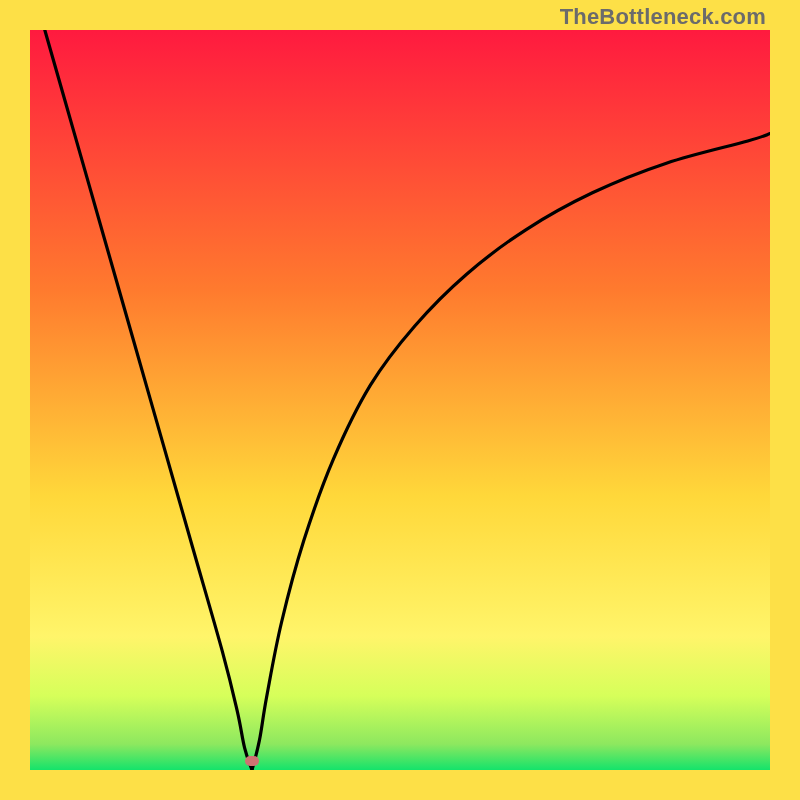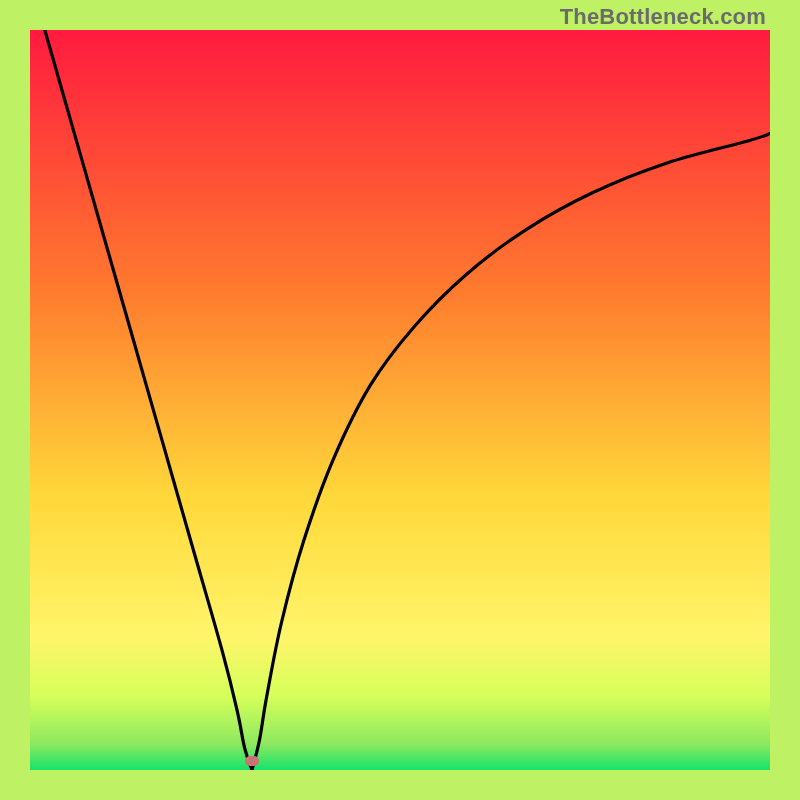--- a/index.html
+++ b/index.html
@@ -1,21 +1,21 @@
 <!DOCTYPE html>
 <html><head>
 <meta charset="utf-8">
 <style>
   * { margin: 0; padding: 0; box-sizing: border-box; }
   html, body { width: 800px; height: 800px; overflow: hidden; background: #000; }
   .frame {
     position: relative;
     width: 800px;
     height: 800px;
-    background: #bef264;
+    background: #fde047;
   }
   .plot-area {
     position: absolute;
     left: 30px;
     top: 30px;
     width: 740px;
     height: 740px;
     overflow: hidden;
   }
   .gradient-bg {

